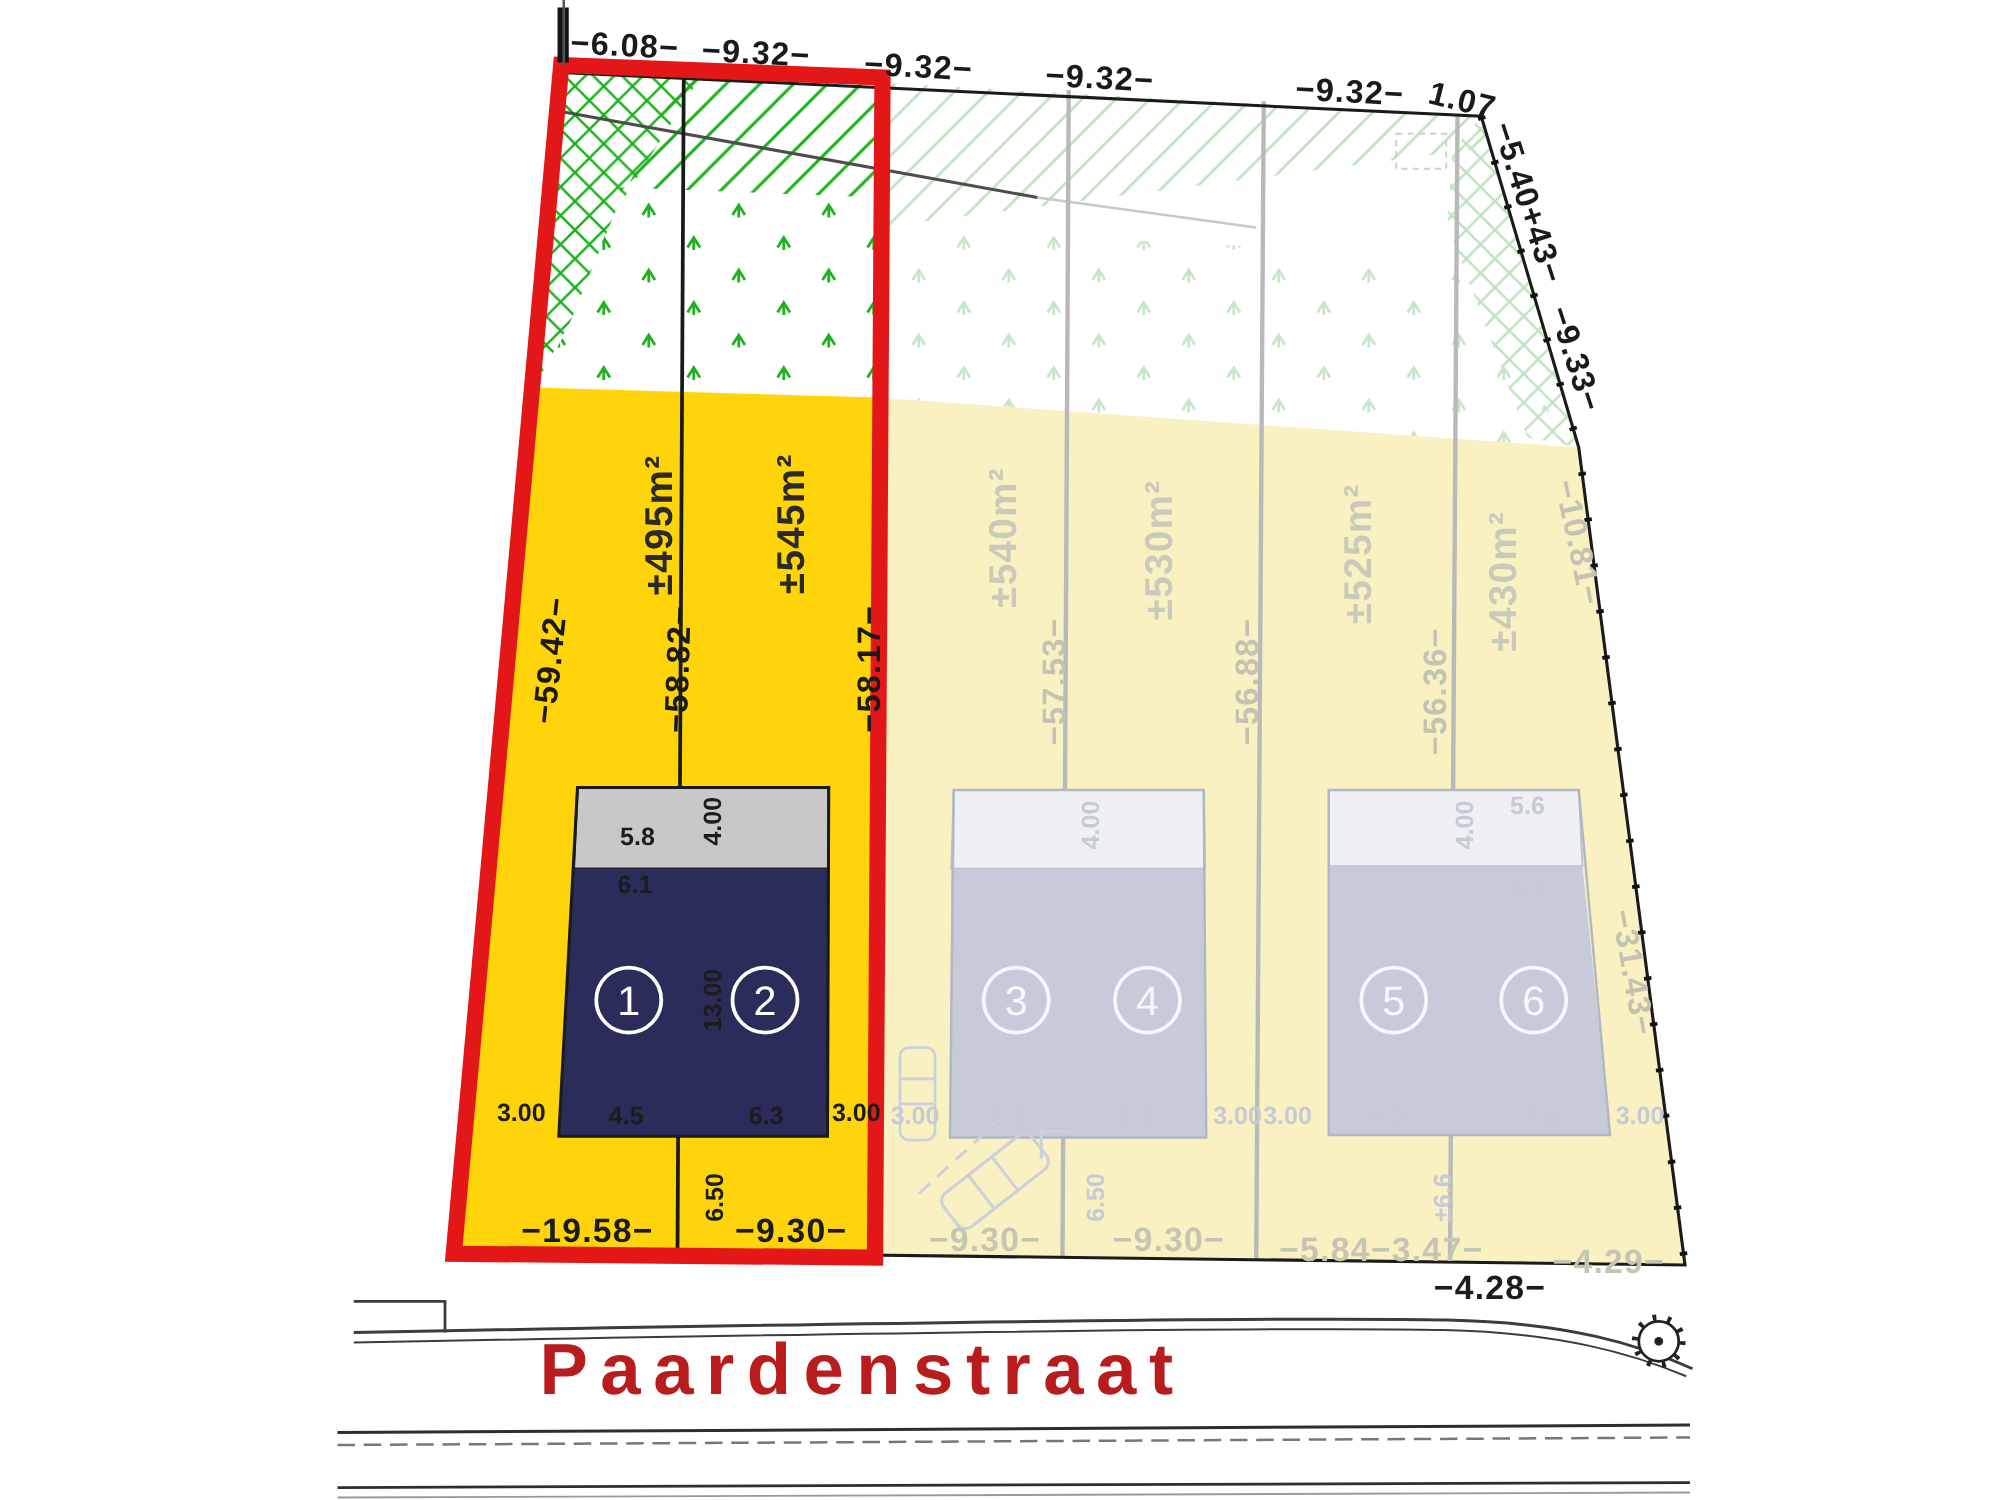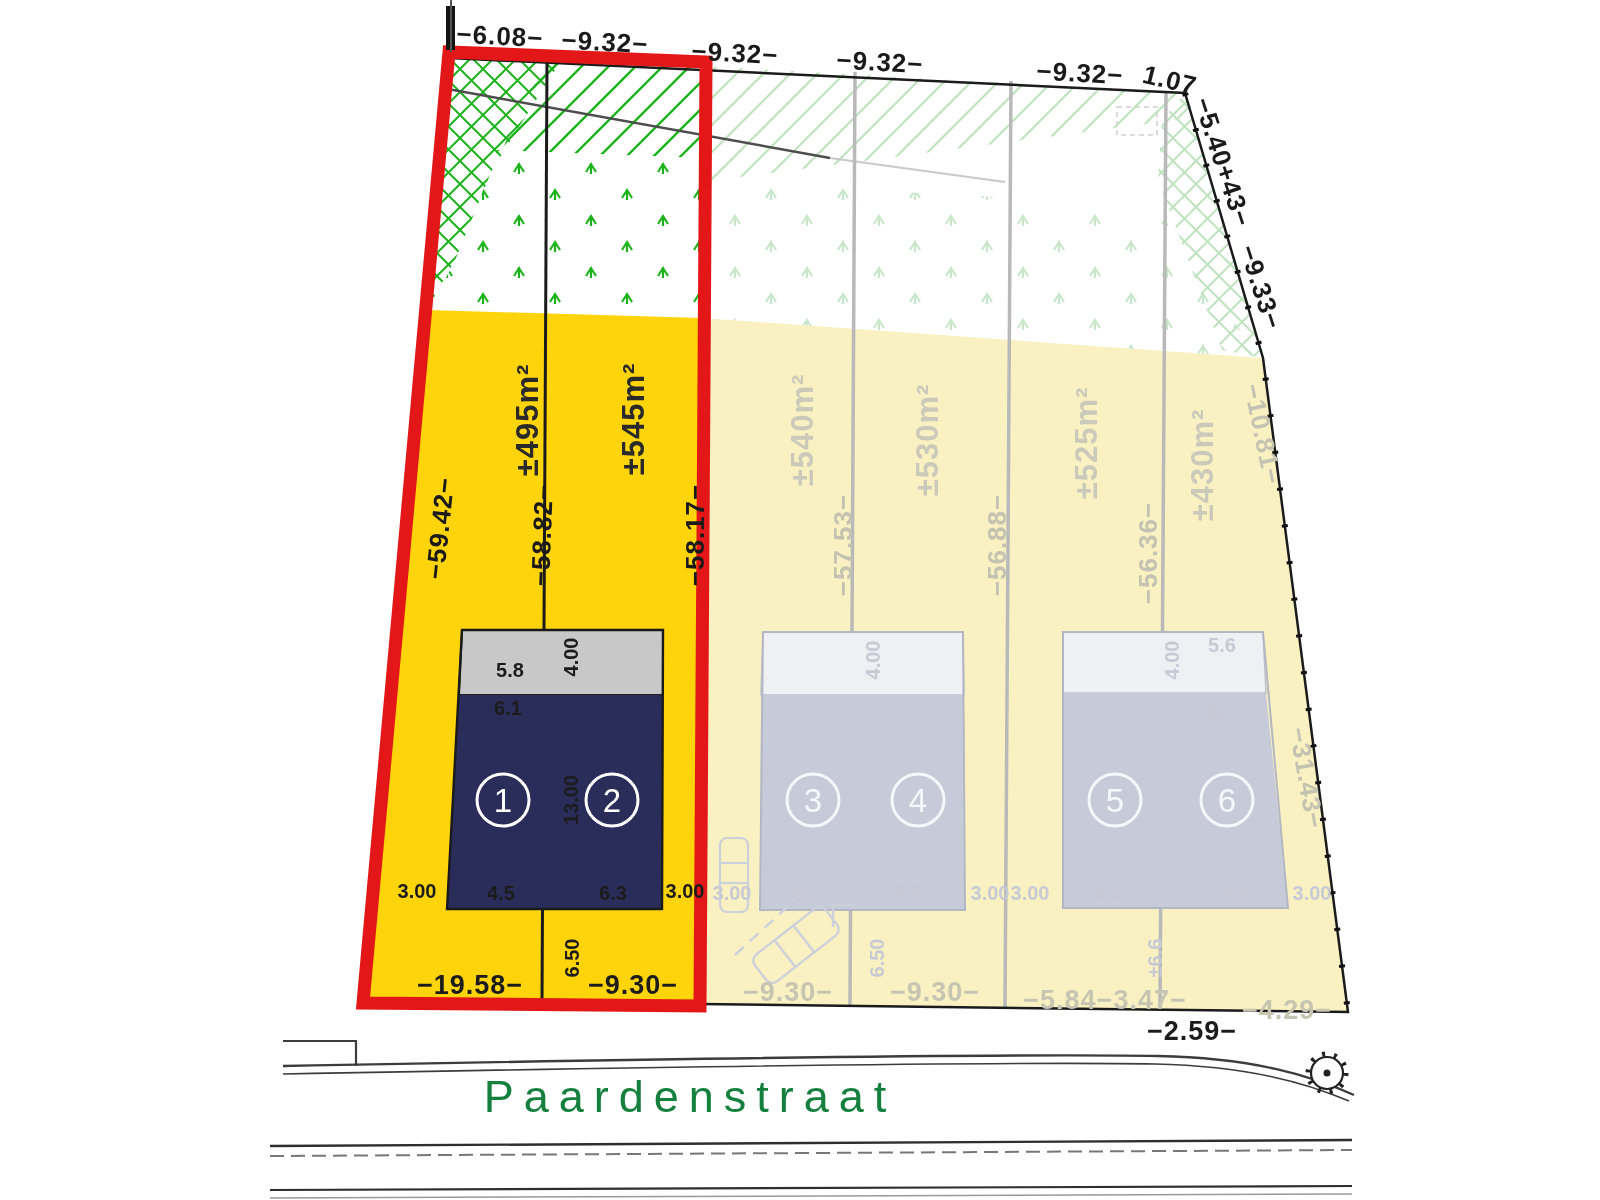--- a/index.html
+++ b/index.html
@@ -9,21 +9,21 @@
   .lbl{position:absolute;transform:translate(-50%,-50%) rotate(var(--r,0deg));
        white-space:nowrap;line-height:1;font-family:"Liberation Sans","DejaVu Sans",sans-serif;}
   .dim  {font-size:26px;font-weight:700;color:#1a1a1a;letter-spacing:1px;}
   .dimf {font-size:26px;font-weight:700;color:#c4c3b2;letter-spacing:1px;}
   .area {font-size:31px;font-weight:700;color:#2a2a2a;letter-spacing:1px;}
   .areaf{font-size:31px;font-weight:700;color:#cbcaba;letter-spacing:1px;}
   .sm   {font-size:20px;font-weight:700;color:#1c1c1c;}
   .smf  {font-size:20px;font-weight:700;color:#c7cad4;}
   .bdim {font-size:27px;font-weight:700;color:#1c1c1c;letter-spacing:1px;}
   .bdimf{font-size:27px;font-weight:700;color:#c6c5b2;letter-spacing:1px;}
-  .street{font-size:45px;font-weight:400;color:#15803d;letter-spacing:10px;}
+  .street{font-size:58px;font-weight:700;color:#b91c1c;letter-spacing:10px;}
   .pnum{font-size:33px;font-weight:400;fill:#ffffff;}
   .pnumf{font-size:33px;font-weight:400;fill:#f6f7fb;}
 </style>
 </head>
 <body>
 
 <div class="stage">
 
 <svg width="1600" height="1200" viewBox="0 0 1600 1200">
   <defs>
@@ -211,17 +211,17 @@
 <div class="lbl smf" style="left:1222px;top:645px">5.6</div>
 <div class="lbl smf" style="left:1222px;top:712px">6.1</div>
 <div class="lbl smf" style="left:1030px;top:893px">3.00</div>
 <div class="lbl smf" style="left:1110px;top:893px">6.3</div>
 <div class="lbl smf" style="left:1233px;top:895px">7.6</div>
 <div class="lbl smf" style="left:1312px;top:893px">3.00</div>
 <div class="lbl smf" style="left:1155px;top:958px;--r:-90deg">±6.6</div>
 <div class="lbl bdimf" style="left:1105px;top:1000px">−5.84−3.47−</div>
 <div class="lbl bdimf" style="left:1287px;top:1010px">−4.29−</div>
 
-<div class="lbl bdim" style="left:1192px;top:1031px">−2.59−</div>
+<div class="lbl bdim" style="left:1192px;top:1031px">−4.28−</div>
 
 <div class="lbl street" style="left:690px;top:1096px">Paardenstraat</div>
 
 </div>
 
 </body></html>

